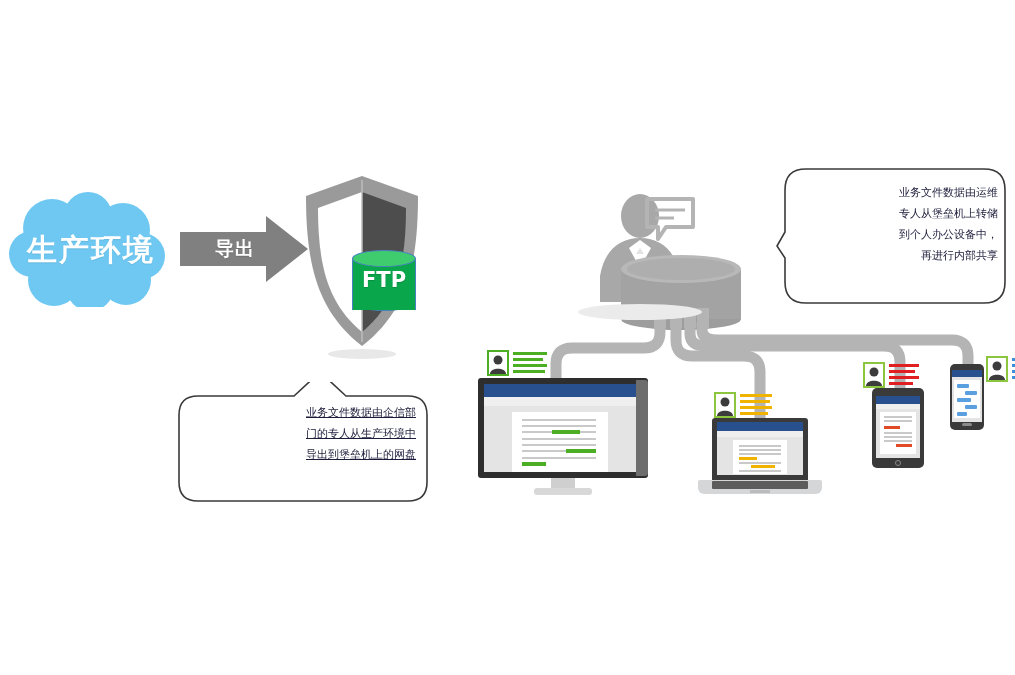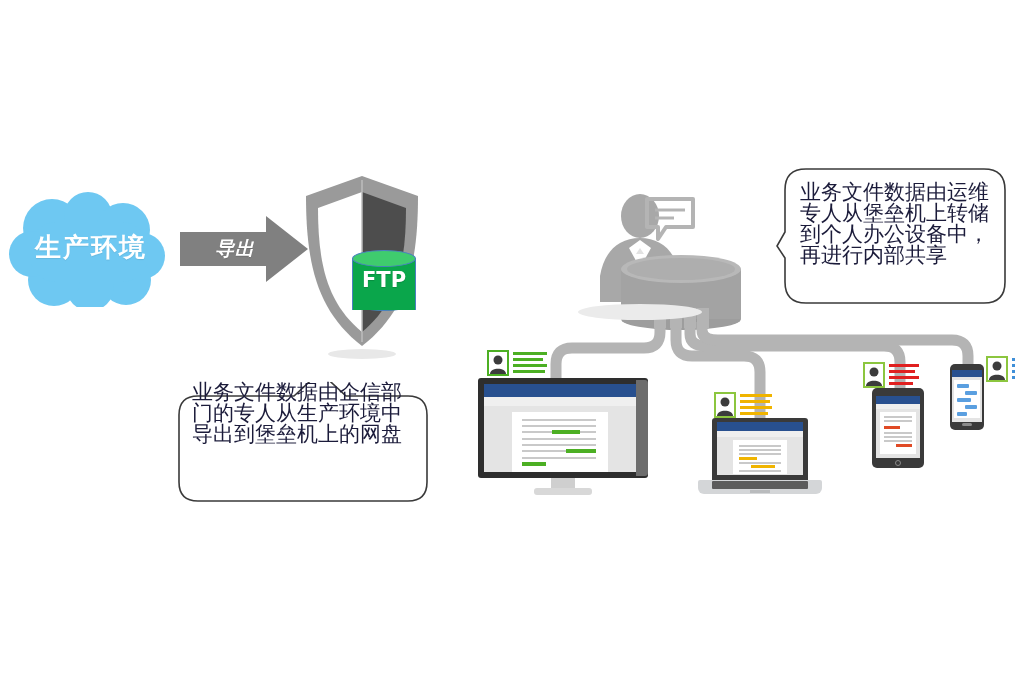--- a/index.html
+++ b/index.html
@@ -11,26 +11,26 @@
     position: relative;
   }
   #stage { position: absolute; inset: 0; }
   .abs { position: absolute; }
 
   
   #cloud-group { left: 8px; top: 192px; width: 166px; height: 115px; }
   #cloud-label {
     position:absolute; left:0; top:38px; width:166px;
     text-align:center; color:#ffffff; font-weight:bold;
-    font-size:26px; letter-spacing:2px; z-index:5;
+    font-size:30px; letter-spacing:2px; z-index:5;
     text-shadow: 0 1px 1px rgba(0,0,0,.08);
   }
 
   
-  .arrow-wrap { position:absolute;font-style:italic; }
+  .arrow-wrap { position:absolute; }
   .arrow-txt {
     position:absolute; left:0; top:0; width:100%; height:100%;
     display:flex; align-items:center; justify-content:center;
     color:#fff; font-weight:bold; font-size:19px; letter-spacing:1px;
     padding-right:18px;
     text-shadow:0 1px 1px rgba(0,0,0,.15);
   }
   #arrow1 { left:180px; top:216px; width:128px; height:66px; }
   #arrow2 { left:425px; top:216px; width:168px; height:66px; }
 
@@ -57,27 +57,28 @@
 
   
   #hub-group { left:618px; top:253px; width:126px; height:78px; }
 
   
   #pipes { left:0; top:250px; width:1015px; height:200px; }
 
   
   .callout { position:absolute; }
   .callout-text {
-    position:absolute; color:#1b1b3a; font-size:21px; line-height:21px;
+    position:absolute; color:#1b1b3a; font-size:11px; line-height:21px;
     white-space:pre-line;
+    text-align:right;
   }
   #callout-right { left:776px; top:166px; width:232px; height:140px; }
   #callout-right .callout-text { left:24px; top:16px; width:198px; }
   #callout-left { left:174px; top:382px; width:258px; height:122px; }
-  #callout-left .callout-text { left:18px; top:0; width:224px; }
+  #callout-left .callout-text { left:18px; top:20px; width:224px;text-decoration:underline; }
 
   
   .device { position:absolute; }
 
   
   #monitor { left:478px; top:378px; width:170px; height:120px; }
   #mon-bezel { position:absolute; left:0; top:0; width:170px; height:100px;
                background:#2e2e2e; border-radius:3px; }
   #mon-bezel-r { position:absolute; left:158px; top:2px; width:12px; height:96px;
                background:#6d6d6d; border-radius:0 3px 3px 0; }

